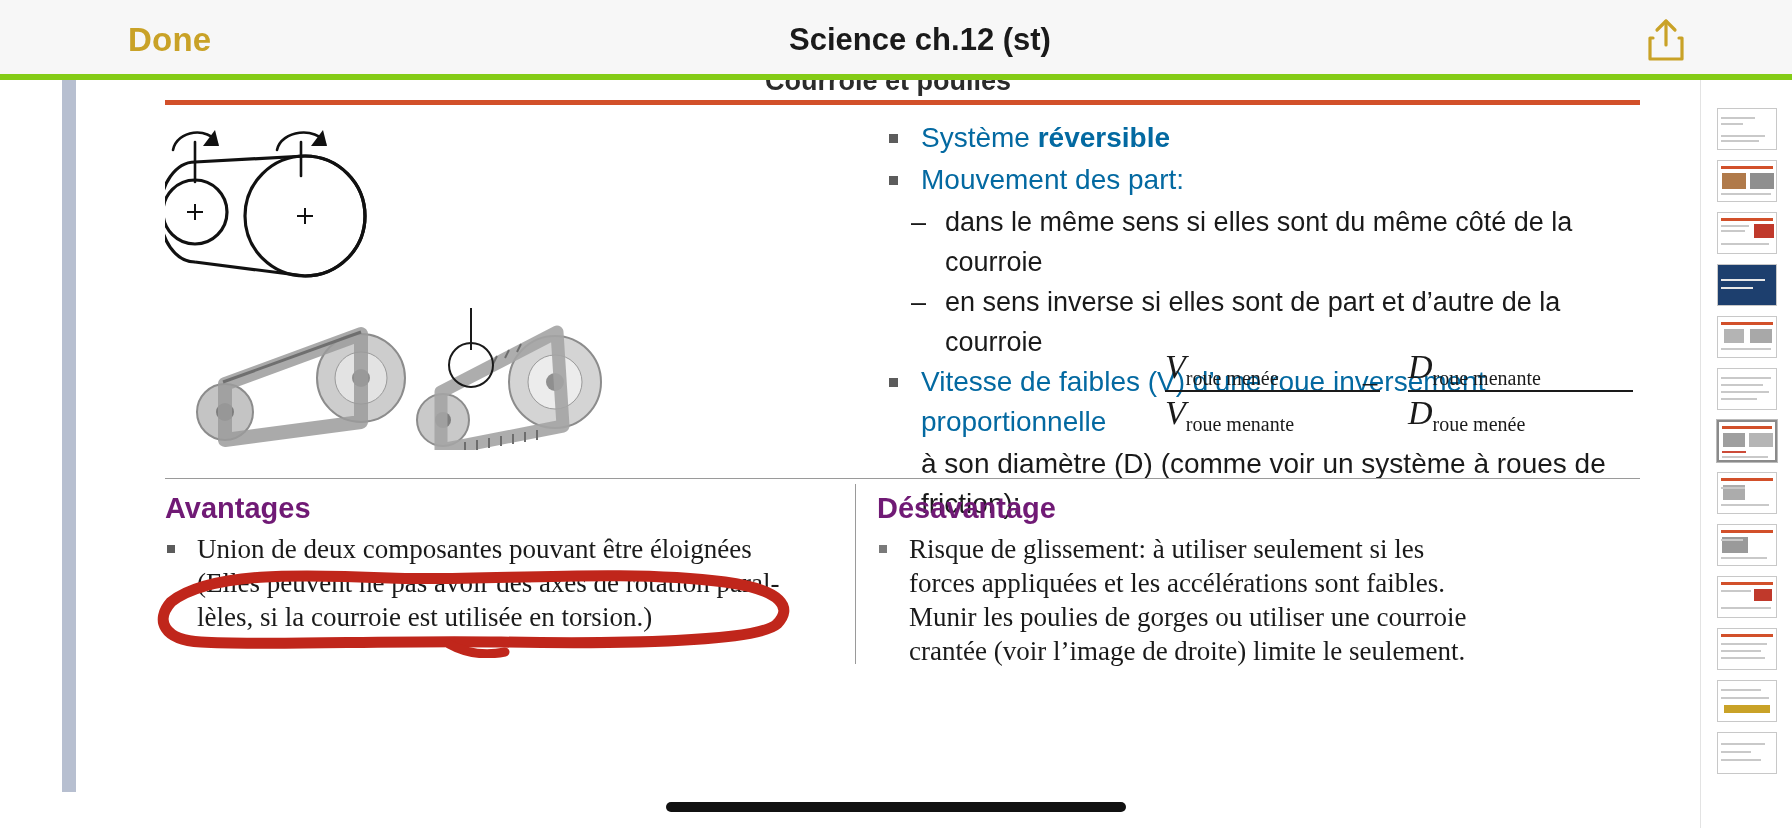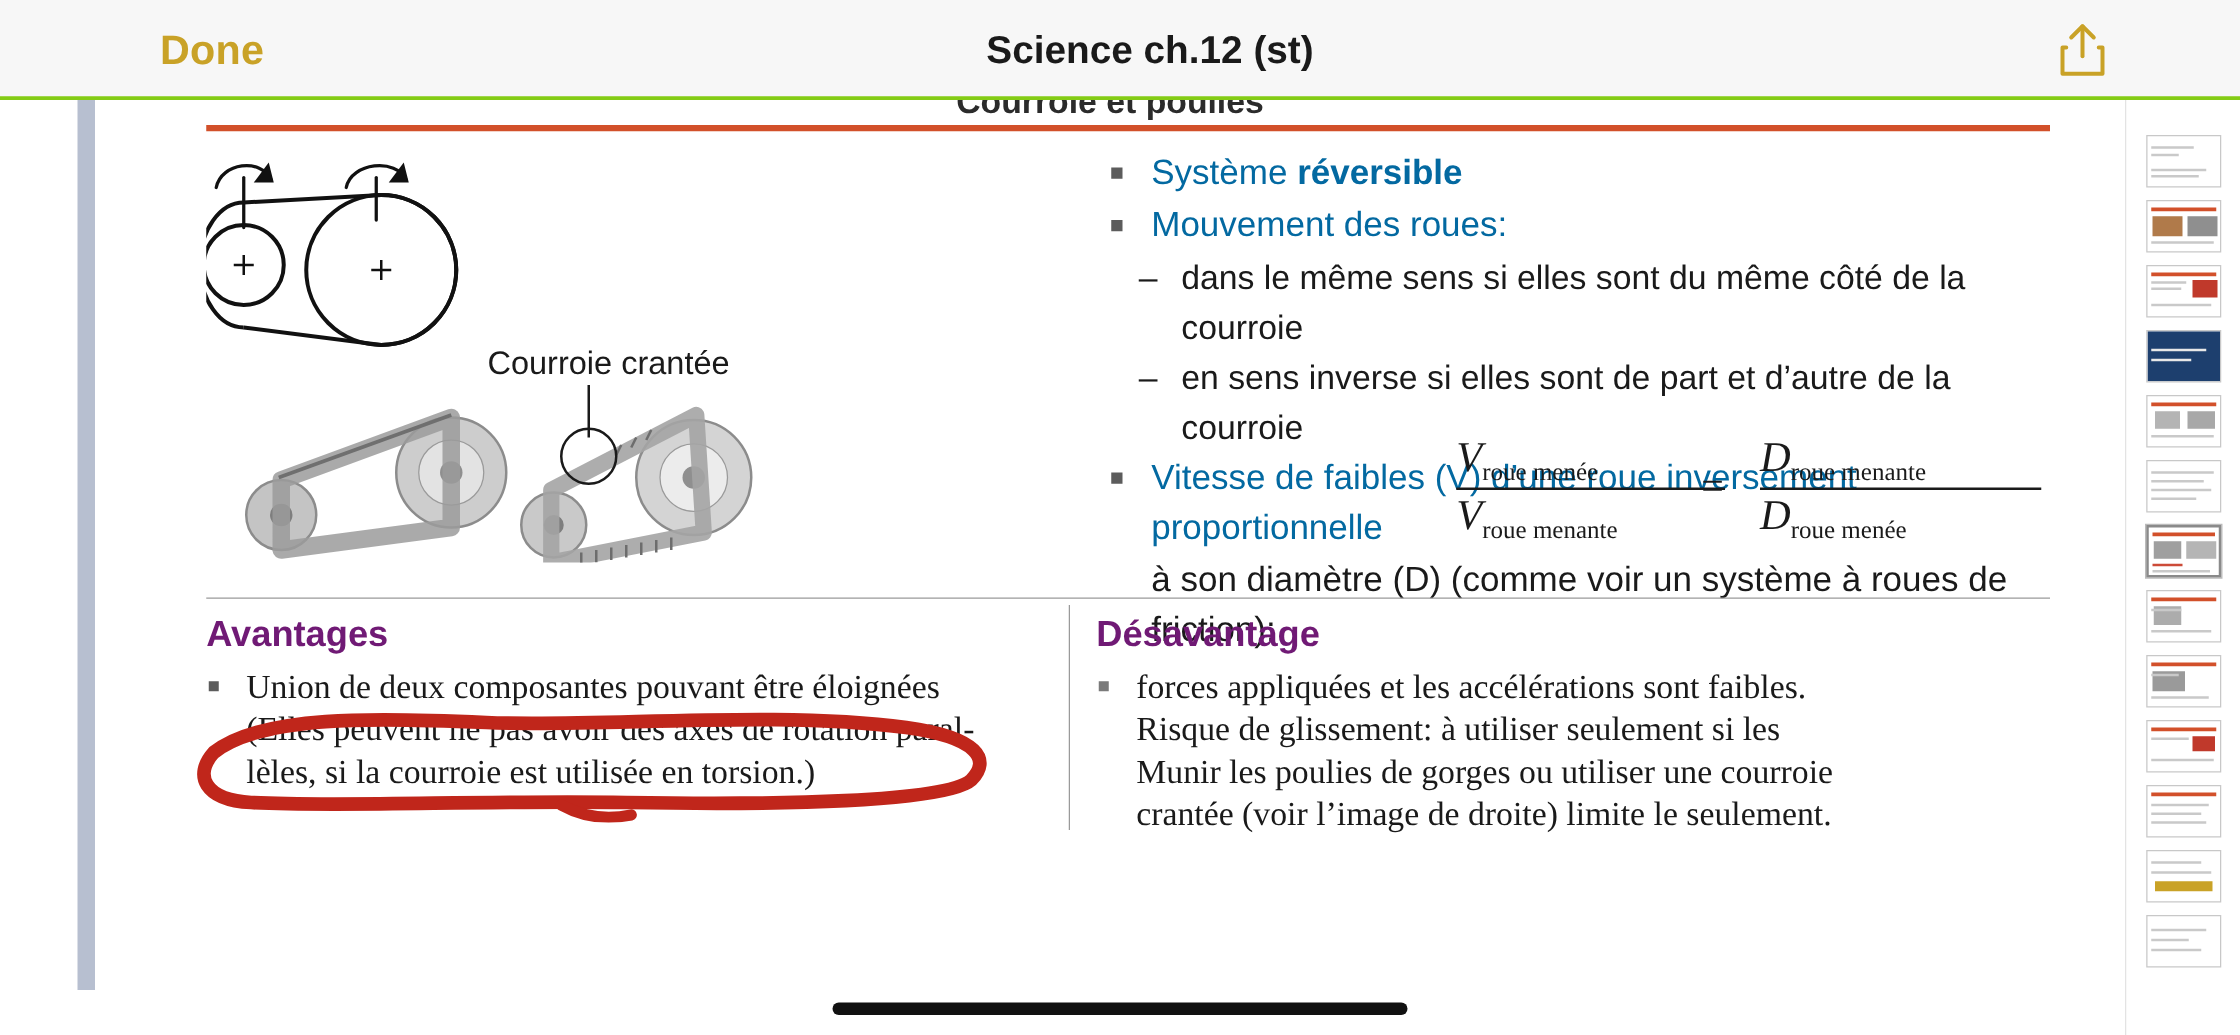--- a/index.html
+++ b/index.html
@@ -13,21 +13,21 @@
   #app {
     position: relative;
     width: 1792px; height: 828px;
     background: #ffffff;
   }
   
   .navbar {
     position: absolute; left: 0; top: 0;
     width: 1792px; height: 80px;
     background: #f7f7f7;
-    border-bottom: 3px solid #84cc16;
+    border-bottom: 6px solid #84cc16;
     display: flex; align-items: center;
   }
   .nav-done {
     position: absolute; left: 128px; top: 0;
     height: 80px; display: flex; align-items: center;
     font-size: 33px; font-weight: bold;
     color: #c9a227;
     letter-spacing: .2px;
     cursor: pointer;
   }
@@ -285,33 +285,32 @@
                 <line x1="360" y1="312" x2="360" y2="322"></line>
               <line x1="372" y1="310" x2="372" y2="320"></line>
             </g>
             <g stroke="#6d6d6d" stroke-width="2">
               <line x1="356" y1="224" x2="352" y2="232"></line>
                 <line x1="344" y1="230" x2="340" y2="238"></line>
               <line x1="332" y1="236" x2="328" y2="244"></line>
             </g>
           </g>
         </svg>
-        <div class="crantee-label">Courroie crantée</div>
         <div class="crantee-leader"></div>
         <div class="crantee-circle"></div>
       </div>
 
       <div class="bullets">
         <div class="b-row">
           <span class="sq"></span>
           <span>Système </span><b>réversible</b>
         </div>
         <div class="b-row">
           <span class="sq"></span>
-          <span>Mouvement des roues:</span>
+          <span>Mouvement des part:</span>
         </div>
         <div class="b-sub">
           <span class="dash">–</span>
           <span>dans le même sens si elles sont du même côté de la courroie</span>
         </div>
         <div class="b-sub">
           <span class="dash">–</span>
           <span>en sens inverse si elles sont de part et d’autre de la courroie</span>
         </div>
         <div class="b-row">
@@ -353,22 +352,22 @@
           <span class="cont">Union de deux composantes pouvant être éloignées</span>
           <span class="cont">(Elles peuvent ne pas avoir des axes de rotation paral-</span>
           <span class="cont">lèles, si la courroie est utilisée en torsion.)</span>
         </div>
       </div>
 
       <div class="col-head dis-head">Désavantage</div>
       <div class="col-body dis-body">
         <div class="li">
           <span class="sq hollow"></span>
+          <span class="cont">Risque de glissement: à utiliser seulement si les</span>
           <span class="cont">forces appliquées et les accélérations sont faibles.</span>
-          <span class="cont">Risque de glissement: à utiliser seulement si les</span>
           <span class="cont">Munir les poulies de gorges ou utiliser une courroie</span>
           <span class="cont">crantée (voir l’image de droite) limite le seulement.</span>
         </div>
       </div>
 
       <div class="annot">
         <svg width="660" height="100" viewBox="0 0 660 100">
           <path d="M22 44 C60 14 150 16 240 20 C330 24 470 10 576 24 C634 32 644 50 628 66 C608 84 470 86 352 84 C240 82 120 88 52 84 C14 82 6 62 22 44 Z" fill="none" stroke="#c0261b" stroke-width="11" stroke-linecap="round" stroke-linejoin="round"></path>
           <path d="M300 86 C318 96 336 98 356 94" fill="none" stroke="#c0261b" stroke-width="9" stroke-linecap="round"></path>
         </svg>

